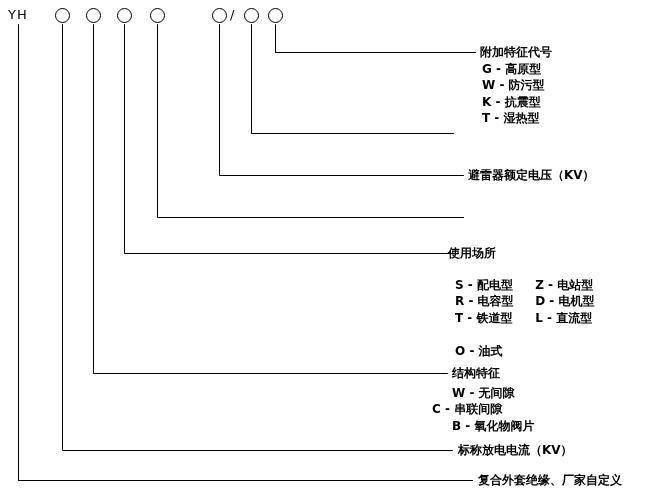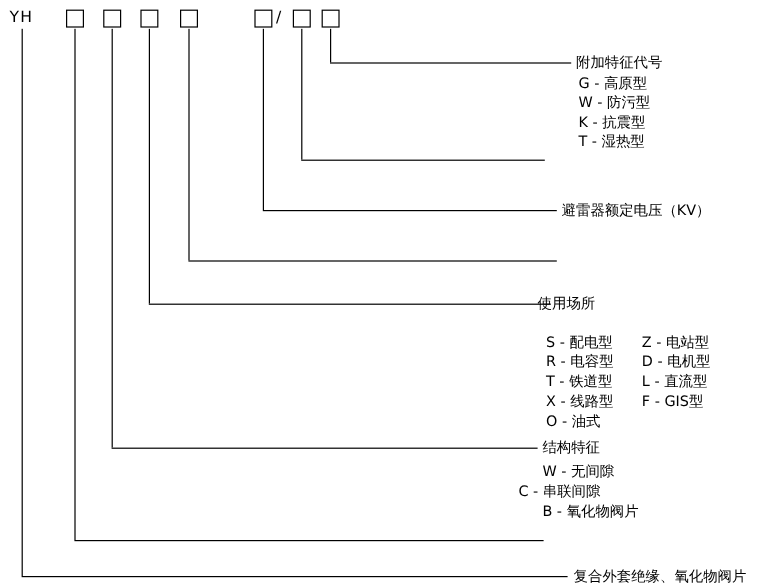--- a/index.html
+++ b/index.html
@@ -1,15 +1,15 @@
 <!DOCTYPE html>
 <html><head>
 <meta charset="utf-8">
 <style>
-  * { margin:0; padding:0; box-sizing:border-box; }
+  * { margin:0; padding:0; box-sizing:border-box;border-radius:26px; }
   html,body { background:#ffffff; }
   .diagram {
     position:relative;
     width:648px; height:488px;
     background:#ffffff;
     font-family:"DejaVu Sans", sans-serif;
     font-size:12px;
     color:#000;
     overflow:hidden;
   }
@@ -24,20 +24,21 @@
     width:15px; height:15px;
     border:1px solid #000;
     background:#fff;
   }
   .vline { position:absolute; width:1px; background:#000; }
   .hline { position:absolute; height:1px; background:#000; }
   .lbl, .opt {
     position:absolute;
     white-space:nowrap;
     line-height:14px;
+    font-weight:bold;
   }
   .col1 { display:inline-block; width:76px; }
 </style>
 </head>
 <body>
 
 <div class="diagram">
 
   <span class="code" style="left:8px">YH</span>
   <span class="box" style="left:55px"></span>
@@ -75,35 +76,32 @@
     <span>Z - 电站型</span>
   </div>
   <div class="opt" style="left:455px; top:311px">
     <span class="col1">T - 铁道型</span>
     <span>L - 直流型</span>
   </div>
   <div class="opt" style="left:455px; top:294px">
     <span class="col1">R - 电容型</span>
     <span>D - 电机型</span>
   </div>
-  <div class="opt" style="left:455px; top:327px">
-    <span class="col1">X - 线路型</span>
-    <span>F - GIS型</span>
-  </div>
   <div class="opt" style="left:455px; top:344px">
     <span class="col1">O - 油式</span>
   </div>
 
   <div class="vline" style="left:93px; top:24px; height:349px"></div>
   <div class="hline" style="left:93px; top:373px; width:355px"></div>
   <div class="lbl" style="left:452px; top:366px">结构特征</div>
   <div class="opt" style="left:452px; top:386px">W - 无间隙</div>
   <div class="opt" style="left:432px; top:402px">C - 串联间隙</div>
   <div class="opt" style="left:452px; top:419px">B - 氧化物阀片</div>
 
   <div class="vline" style="left:62px; top:24px; height:426px"></div>
   <div class="hline" style="left:62px; top:450px; width:391px"></div>
+  <div class="lbl" style="left:458px; top:443px">标称放电电流（KV）</div>
 
   <div class="vline" style="left:18px; top:24px; height:456px"></div>
   <div class="hline" style="left:18px; top:480px; width:455px"></div>
-  <div class="lbl" style="left:478px; top:473px">复合外套绝缘、氧化物阀片</div>
+  <div class="lbl" style="left:478px; top:473px">复合外套绝缘、厂家自定义</div>
 
 </div>
 
 </body></html>

